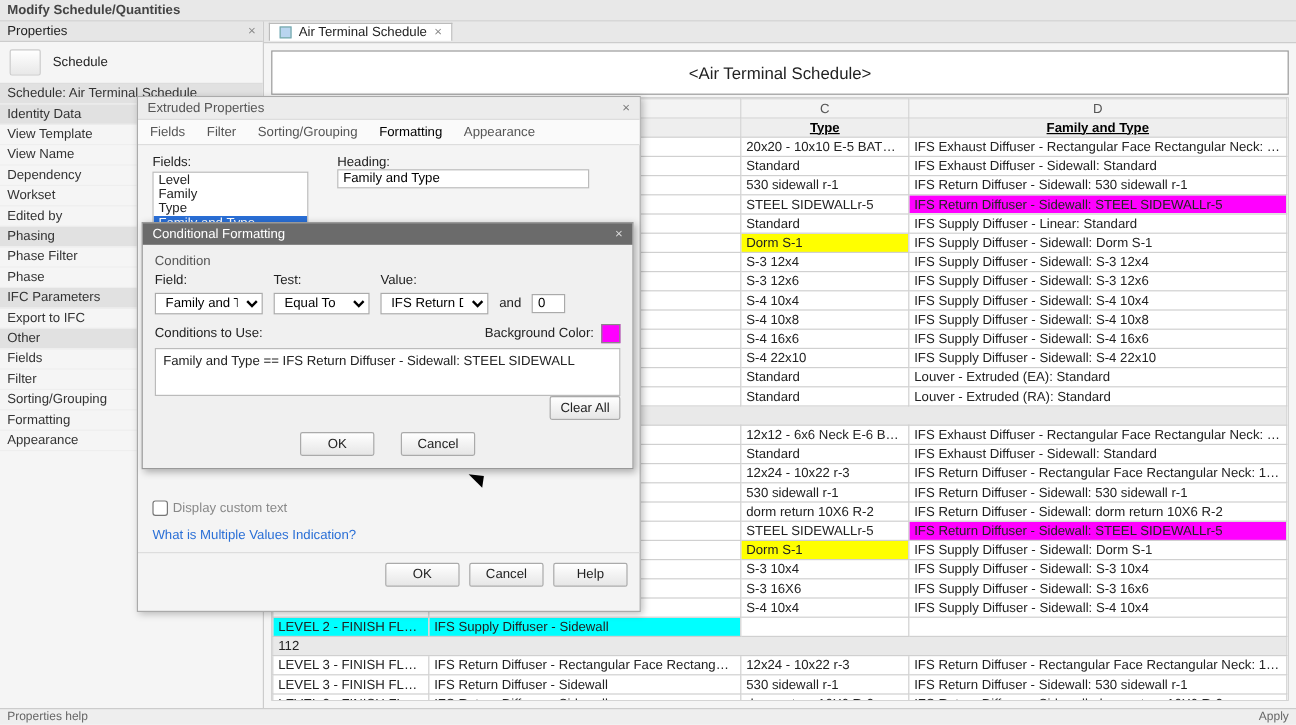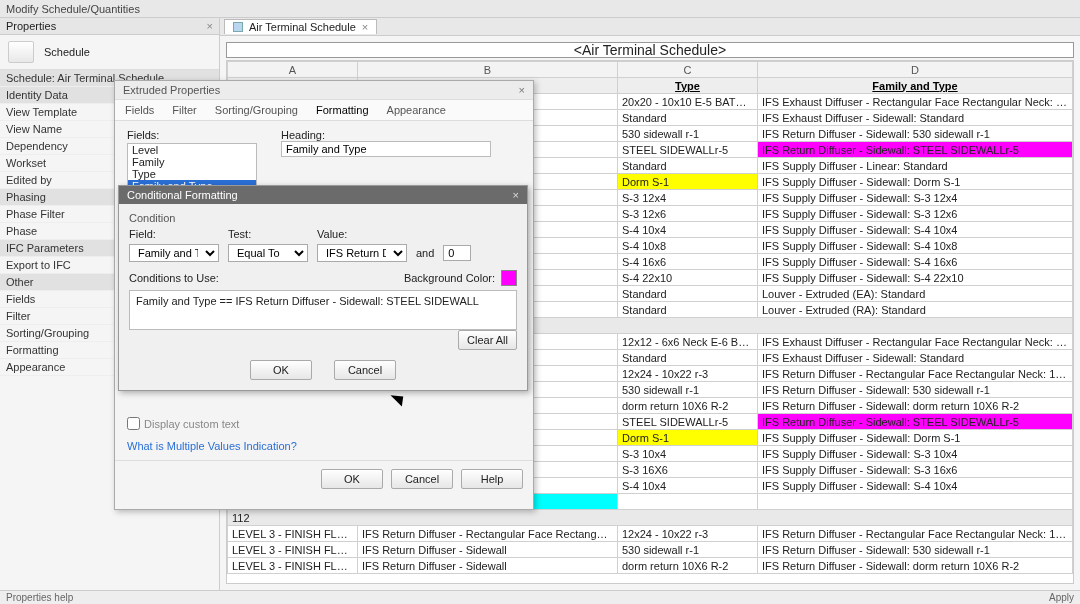--- a/index.html
+++ b/index.html
@@ -1,36 +1,36 @@
 <!DOCTYPE html>
 <html><head>
 <meta charset="utf-8">
 <style>
 * { margin: 0; padding: 0; box-sizing: border-box; font-family: "Segoe UI", Tahoma, sans-serif; }
 html, body { width: 1080px; height: 604px; overflow: hidden; background: #f5f5f5; font-size: 11px; color: #222; }
 .ribbon { height: 18px; background: #e8e8e8; border-bottom: 1px solid #ccc; display: flex; align-items: center; padding: 0 6px; gap: 12px; }
-.ribbon .tab { color: #444; }
+.ribbon .tab { color: #444; font-weight: bold; }
 .btn-rib { color: #4a7bb5; cursor: pointer; margin-top: 45px; }
 .workspace { display: flex; height: calc(100% - 18px - 14px); }
 .left { width: 220px; display: flex; flex-direction: column; border-right: 1px solid #ccc; }
 .panel-hdr { background: #e6e6e6; border-bottom: 1px solid #ccc; padding: 2px 6px; font-size: 11px; display: flex; justify-content: space-between; }
 .panel-hdr .x::after { content: "×"; color: #888; }
 .prop-bar { display: flex; align-items: center; gap: 10px; padding: 6px 8px; border-bottom: 1px solid #ddd; }
 .prop-icon { width: 26px; height: 22px; background: linear-gradient(#fff,#e8e8e8); border: 1px solid #ccc; border-radius: 2px; }
 .prop-list { flex: 1; overflow: hidden; }
 .prop-row { display: flex; border-bottom: 1px solid #eee; padding: 2px 6px; min-height: 16px; }
 .prop-row .k { flex: 1.2; color: #333; }
 .prop-row .v { flex: 1; color: #666; overflow: hidden; white-space: nowrap; text-overflow: ellipsis; }
 .group { background: #e1e1e1; font-weight: 400; color: #555; }
 .right { flex: 1; display: flex; flex-direction: column; }
 .tabs { height: 18px; background: #e8e8e8; border-bottom: 1px solid #ccc; display: flex; align-items: center; padding-left: 4px; gap: 4px; }
 .doc-tab { background: #fff; border: 1px solid #bbb; border-bottom: none; padding: 1px 8px; font-size: 11px; display: flex; align-items: center; gap: 6px; }
 .doc-tab .ico { width: 10px; height: 10px; background: #b9d5f0; border: 1px solid #7aa; }
 .doc-tab .x::after { content: "×"; color: #888; }
-.title-row { height: 16px; border: 1px solid #999; margin: 6px 6px 2px 6px; display: flex; align-items: center; justify-content: center; font-size: 14px; background: #fff; }
+.title-row { height: 37px; border: 1px solid #999; margin: 6px 6px 2px 6px; display: flex; align-items: center; justify-content: center; font-size: 14px; background: #fff; }
 .sched { flex: 1; overflow: auto; margin: 0 6px 6px 6px; border: 1px solid #ccc; background: #fff; }
 table { width: 100%; border-collapse: collapse; table-layout: fixed; }
 th, td { border: 1px solid #d0d0d0; padding: 1px 4px; font-size: 11px; white-space: nowrap; overflow: hidden; text-overflow: ellipsis; text-align: left; height: 16px; }
 thead th { background: #eee; text-align: center; font-weight: 400; }
 thead tr.letters th { background: #f3f3f3; color: #555; }
 thead tr.names th { text-decoration: underline; font-weight: bold; color: #000; }
 tr.hl-magenta td.colD { background: #ff00ff; }
 tr.hl-yellow td.colC { background: #ffff00; }
 tr.hl-cyan td.colA, tr.hl-cyan td.colB { background: #00ffff; }
 tr.sec td { background: #e9e9e9; font-weight: 400; }

